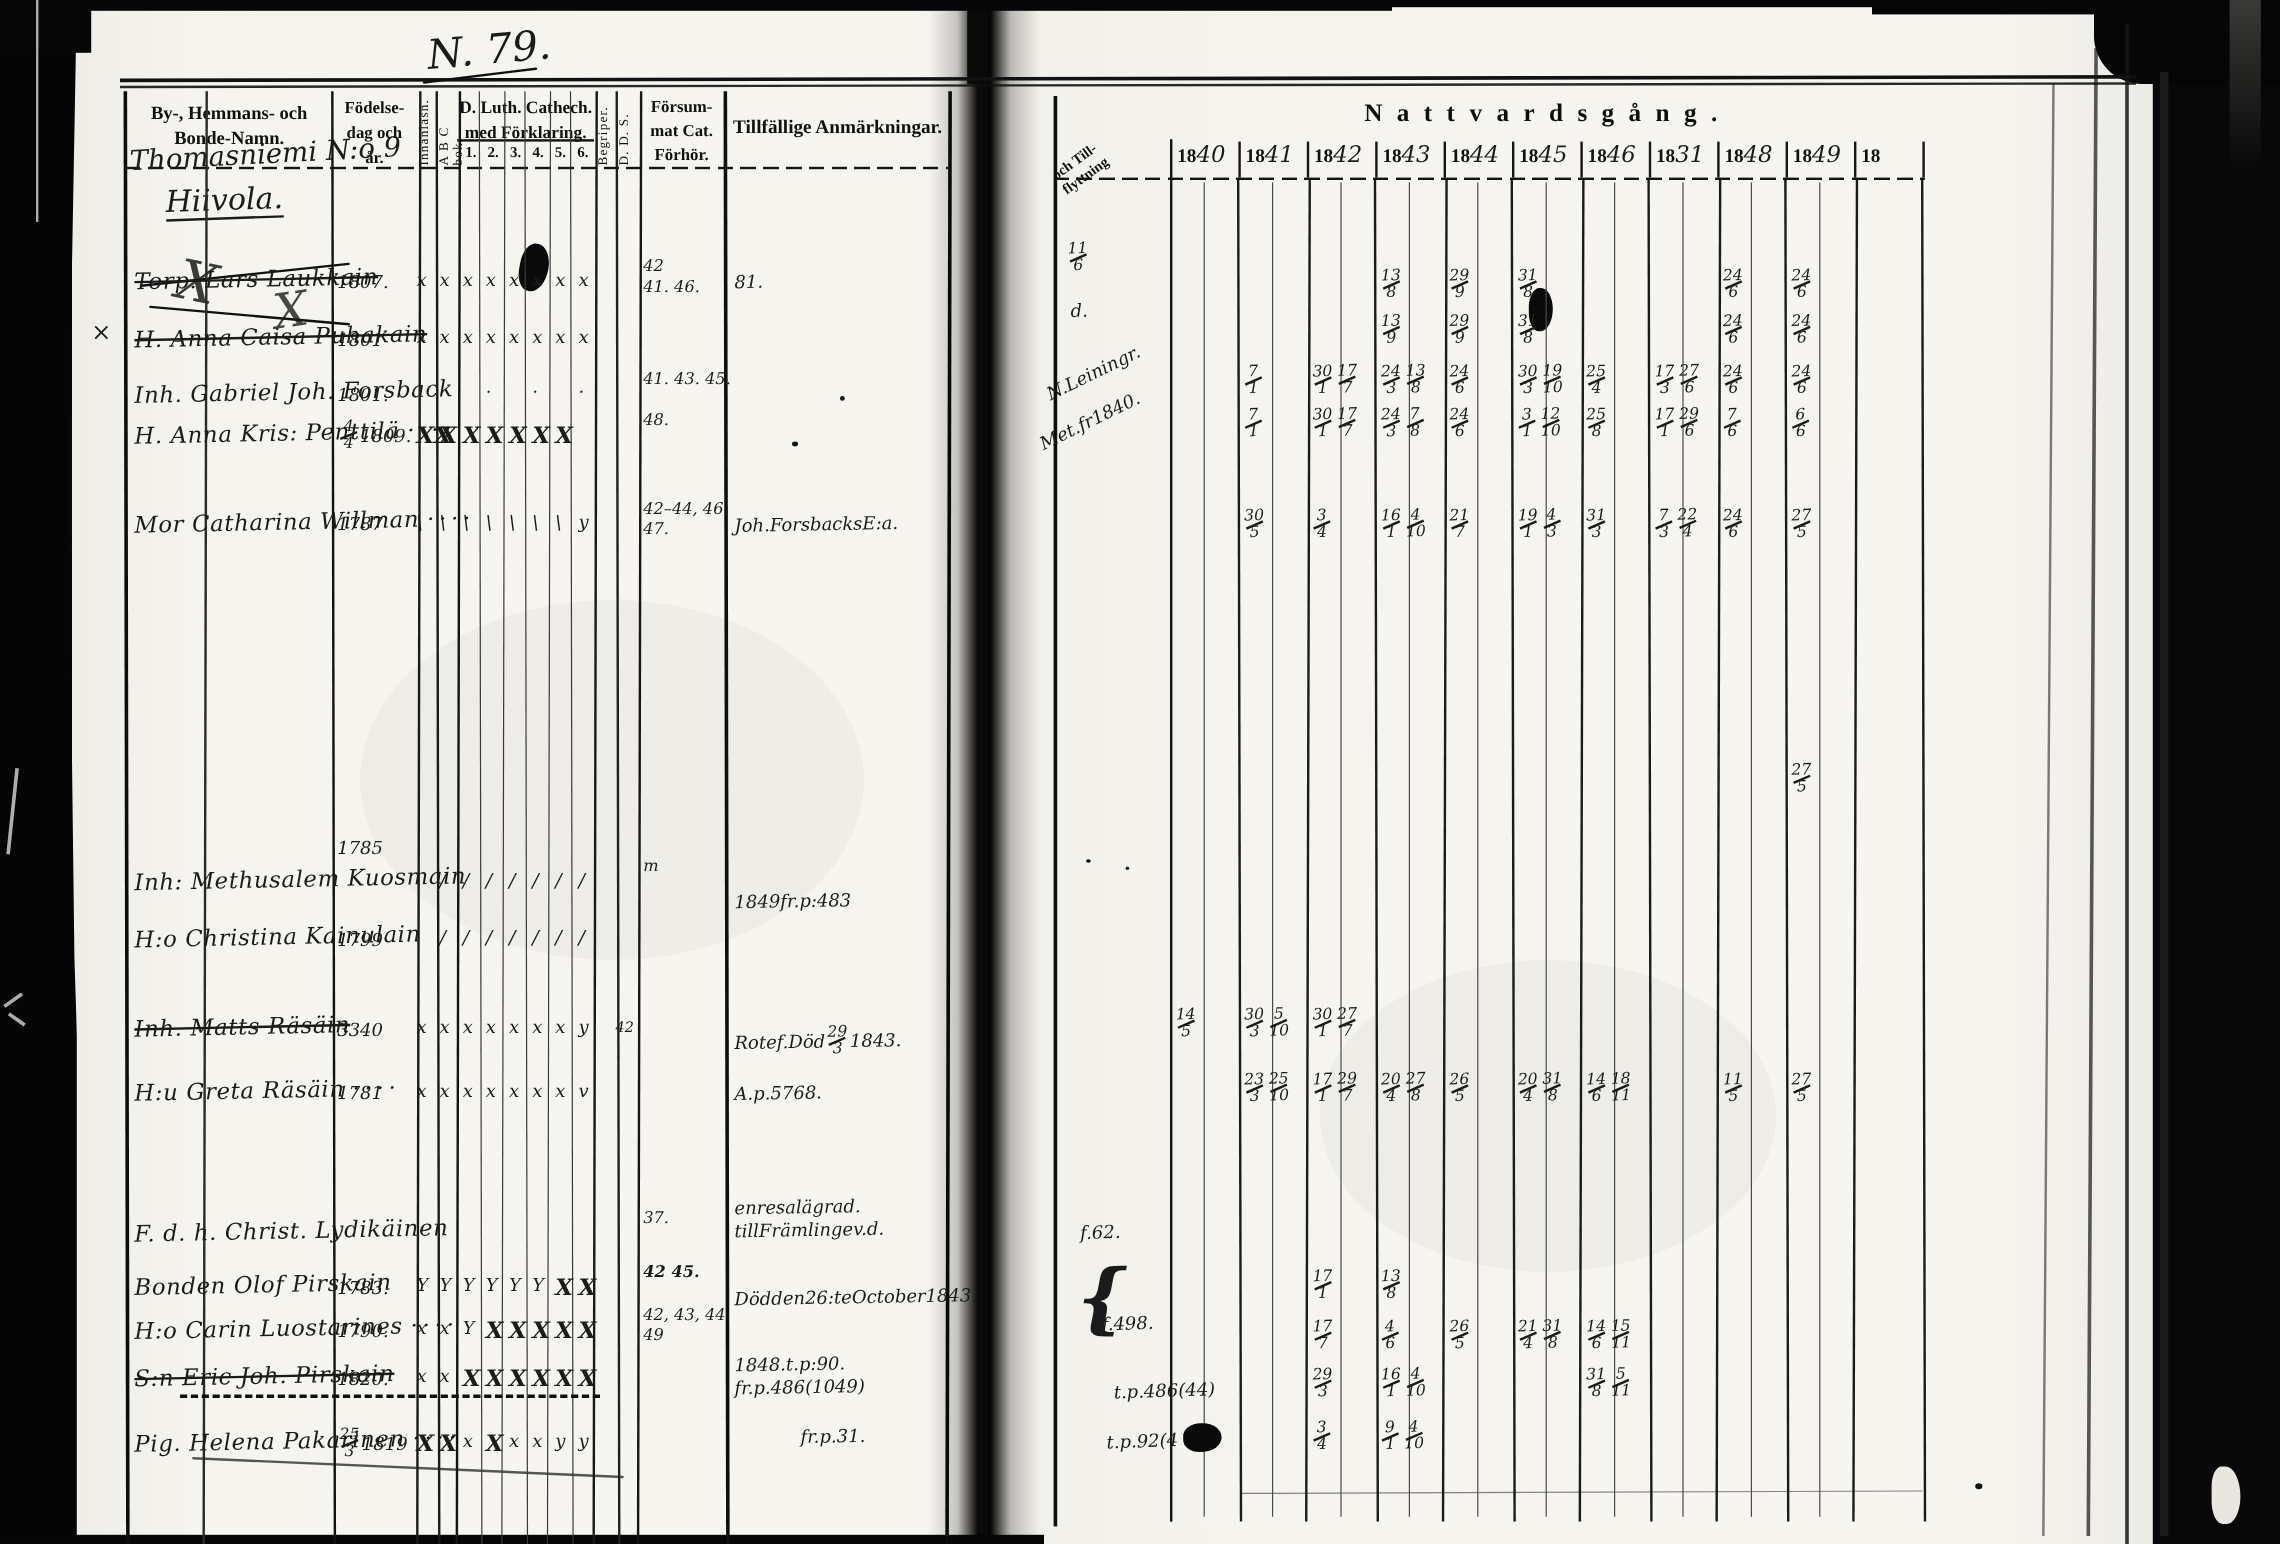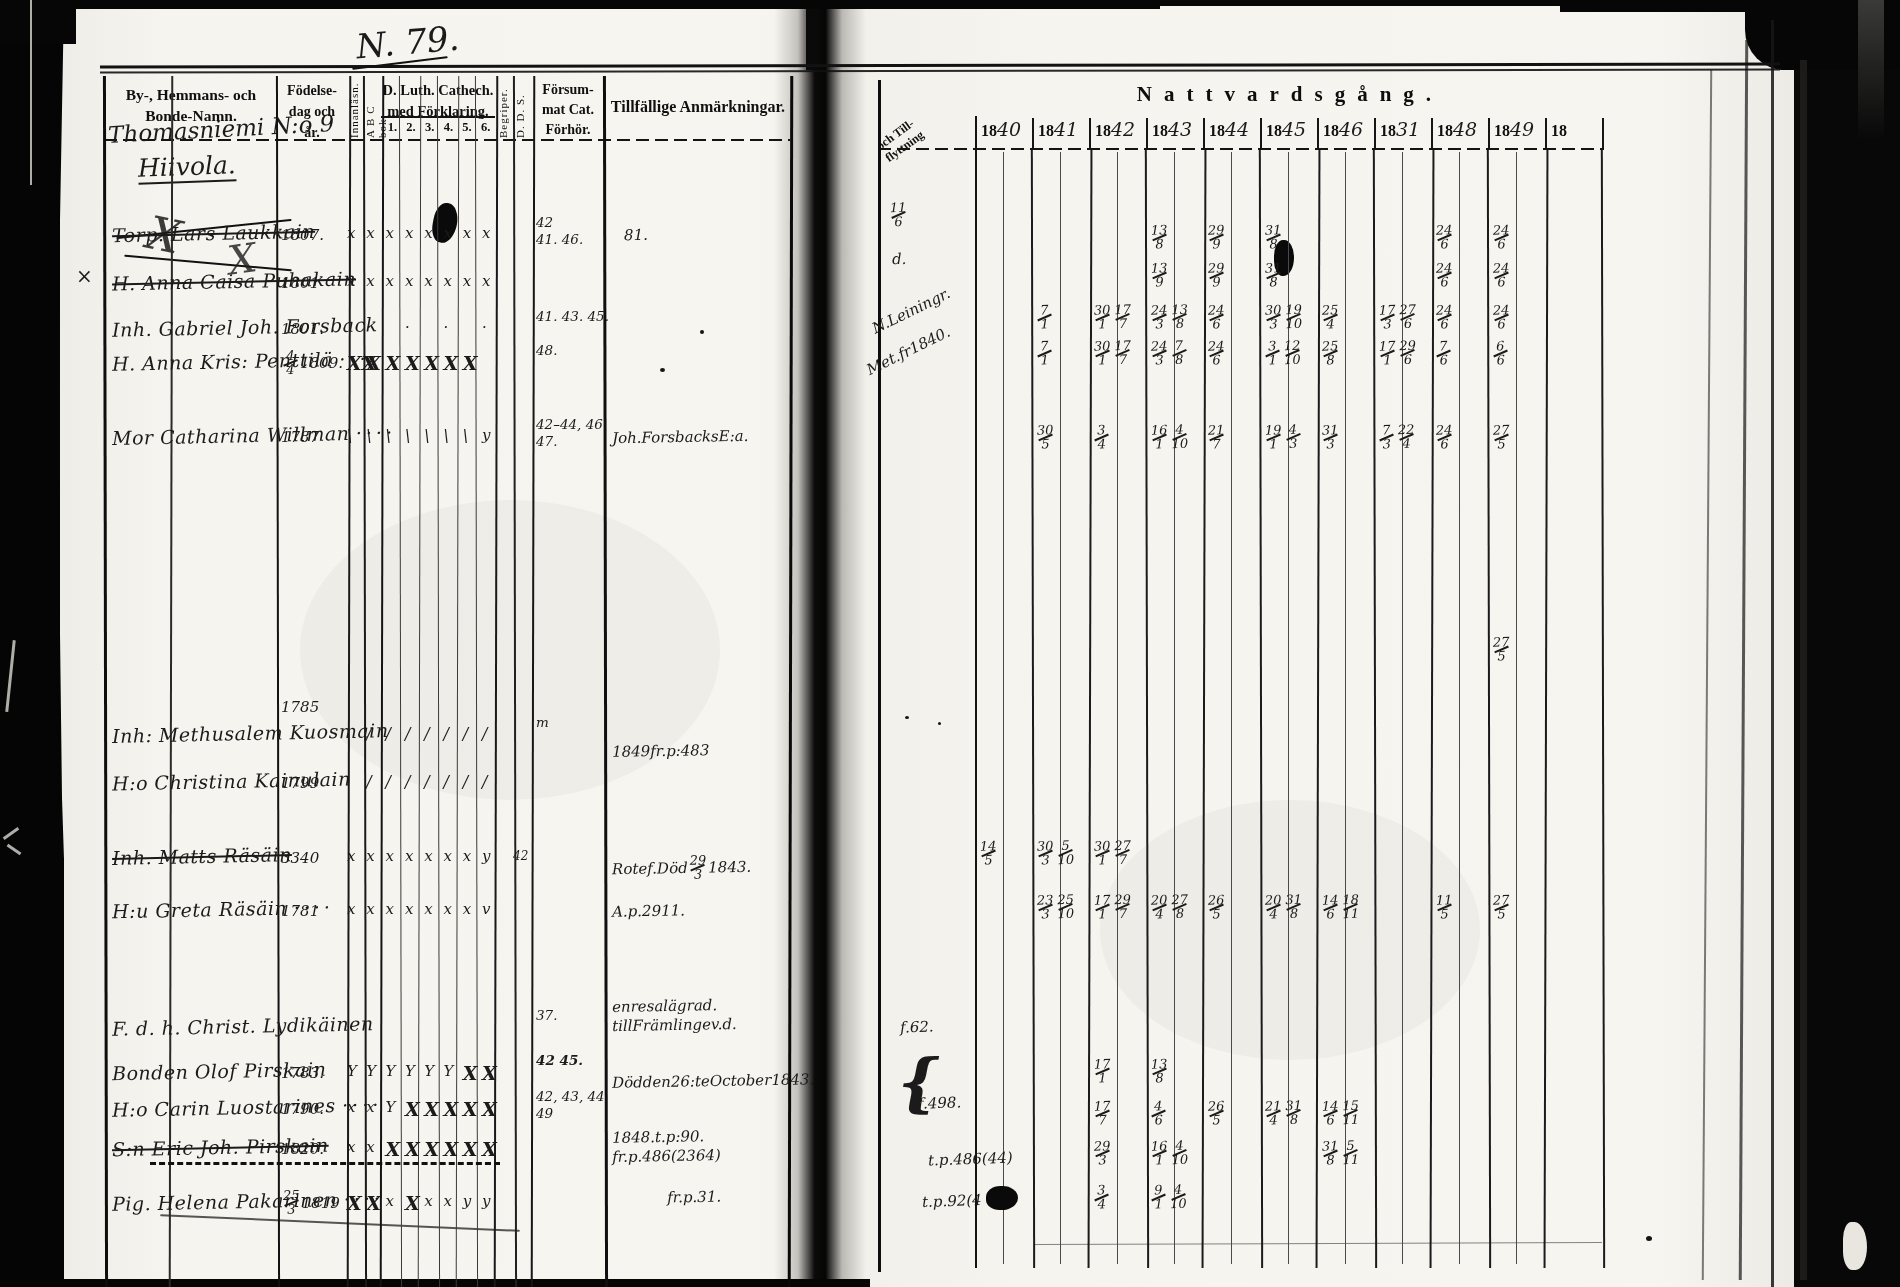--- a/index.html
+++ b/index.html
@@ -203,21 +203,21 @@
     <div class="abs hw mk" style="left: 347px; top: 224px;">x</div>
     <div class="abs hw mk" style="left: 366.3px; top: 224px;">x</div>
     <div class="abs hw mk" style="left: 385.6px; top: 224px;">x</div>
     <div class="abs hw mk" style="left: 404.9px; top: 224px;">x</div>
     <div class="abs hw mk" style="left: 424.2px; top: 224px;">x</div>
     <div class="abs hw mk" style="left: 443.5px; top: 224px;">x</div>
     <div class="abs hw mk" style="left: 462.8px; top: 224px;">x</div>
     <div class="abs hw mk" style="left: 482.1px; top: 224px;">x</div>
     <div class="abs hw small" style="left: 536px; top: 214px;">42</div>
     <div class="abs hw small" style="left: 536px; top: 231px;">41. 46.</div>
-    <div class="abs hw st" style="left: 612px; top: 222px; font-size: 18px; transform: rotate(-1deg); margin-left: 12px;"><span class="pl">81.</span></div>
+    <div class="abs hw st" style="left: 612px; top: 222px; font-size: 18px; transform: rotate(-1deg);"><span class="pl">81.</span></div>
     <div class="abs hw" style="left: 888px; top: 202px; font-size: 14px; transform: rotate(-2deg);"><span class="fr"><span class="n">11</span><span class="b"></span><span class="d">6</span></span></div>
     <div class="abs hw" style="left: 1149px; top: 224px; width: 56px; white-space: nowrap; transform: rotate(-1.5deg);"><span class="fr"><span class="n">13</span><span class="b"></span><span class="d">8</span></span></div>
     <div class="abs hw" style="left: 1206px; top: 224px; width: 56px; white-space: nowrap; transform: rotate(-1.5deg);"><span class="fr"><span class="n">29</span><span class="b"></span><span class="d">9</span></span></div>
     <div class="abs hw" style="left: 1263px; top: 224px; width: 56px; white-space: nowrap; transform: rotate(-1.5deg);"><span class="fr"><span class="n">31</span><span class="b"></span><span class="d">8</span></span></div>
     <div class="abs hw" style="left: 1434px; top: 224px; width: 56px; white-space: nowrap; transform: rotate(-1.5deg);"><span class="fr"><span class="n">24</span><span class="b"></span><span class="d">6</span></span></div>
     <div class="abs hw" style="left: 1491px; top: 224px; width: 56px; white-space: nowrap; transform: rotate(-1.5deg);"><span class="fr"><span class="n">24</span><span class="b"></span><span class="d">6</span></span></div>
     <div class="abs hw name st" style="left: 112px; top: 270px; transform: rotate(-1.2deg);">H. Anna Caisa Puhakain</div>
     <div class="abs hw" style="left: 76px; top: 264px; font-size: 20px;">×</div>
     <div class="abs hw" style="left: 281px; top: 270px; font-size: 19px;"><span class="pl">1801</span></div>
     <div class="abs hw mk" style="left: 347px; top: 272px;">x</div>
@@ -332,21 +332,21 @@
     <div class="abs hw name" style="left: 112px; top: 898px; transform: rotate(-1.2deg);">H:u Greta Räsäin <span style="letter-spacing:4px;">····</span></div>
     <div class="abs hw" style="left: 281px; top: 898px; font-size: 19px;"><span class="pl">1781</span></div>
     <div class="abs hw mk" style="left: 347px; top: 900px;">x</div>
     <div class="abs hw mk" style="left: 366.3px; top: 900px;">x</div>
     <div class="abs hw mk" style="left: 385.6px; top: 900px;">x</div>
     <div class="abs hw mk" style="left: 404.9px; top: 900px;">x</div>
     <div class="abs hw mk" style="left: 424.2px; top: 900px;">x</div>
     <div class="abs hw mk" style="left: 443.5px; top: 900px;">x</div>
     <div class="abs hw mk" style="left: 462.8px; top: 900px;">x</div>
     <div class="abs hw mk" style="left: 482.1px; top: 900px;">v</div>
-    <div class="abs hw" style="left: 612px; top: 898px; font-size: 18px; transform: rotate(-1deg);"><span class="pl">A.</span><span class="pl">p.</span><span class="pl">2911.</span></div>
+    <div class="abs hw" style="left: 612px; top: 898px; font-size: 18px; transform: rotate(-1deg);"><span class="pl">A.</span><span class="pl">p.</span><span class="pl">5768.</span></div>
     <div class="abs hw" style="left: 1035px; top: 894px; width: 56px; white-space: nowrap; transform: rotate(-1.5deg);"><span class="fr"><span class="n">23</span><span class="b"></span><span class="d">3</span></span><span class="fr"><span class="n">25</span><span class="b"></span><span class="d">10</span></span></div>
     <div class="abs hw" style="left: 1092px; top: 894px; width: 56px; white-space: nowrap; transform: rotate(-1.5deg);"><span class="fr"><span class="n">17</span><span class="b"></span><span class="d">1</span></span><span class="fr"><span class="n">29</span><span class="b"></span><span class="d">7</span></span></div>
     <div class="abs hw" style="left: 1149px; top: 894px; width: 56px; white-space: nowrap; transform: rotate(-1.5deg);"><span class="fr"><span class="n">20</span><span class="b"></span><span class="d">4</span></span><span class="fr"><span class="n">27</span><span class="b"></span><span class="d">8</span></span></div>
     <div class="abs hw" style="left: 1206px; top: 894px; width: 56px; white-space: nowrap; transform: rotate(-1.5deg);"><span class="fr"><span class="n">26</span><span class="b"></span><span class="d">5</span></span></div>
     <div class="abs hw" style="left: 1263px; top: 894px; width: 56px; white-space: nowrap; transform: rotate(-1.5deg);"><span class="fr"><span class="n">20</span><span class="b"></span><span class="d">4</span></span><span class="fr"><span class="n">31</span><span class="b"></span><span class="d">8</span></span></div>
     <div class="abs hw" style="left: 1320px; top: 894px; width: 56px; white-space: nowrap; transform: rotate(-1.5deg);"><span class="fr"><span class="n">14</span><span class="b"></span><span class="d">6</span></span><span class="fr"><span class="n">18</span><span class="b"></span><span class="d">11</span></span></div>
     <div class="abs hw" style="left: 1434px; top: 894px; width: 56px; white-space: nowrap; transform: rotate(-1.5deg);"><span class="fr"><span class="n">11</span><span class="b"></span><span class="d">5</span></span></div>
     <div class="abs hw" style="left: 1491px; top: 894px; width: 56px; white-space: nowrap; transform: rotate(-1.5deg);"><span class="fr"><span class="n">27</span><span class="b"></span><span class="d">5</span></span></div>
     <div class="abs hw name" style="left: 112px; top: 1015px; transform: rotate(-1.2deg);">F. d. h. Christ. Lydikäinen</div>
     <div class="abs hw small" style="left: 536px; top: 1007px;">37.</div>
@@ -391,21 +391,21 @@
     <div class="abs hw" style="left: 281px; top: 1136px; font-size: 19px;"><span class="pl">1820.</span></div>
     <div class="abs hw mk" style="left: 347px; top: 1138px;">x</div>
     <div class="abs hw mk" style="left: 366.3px; top: 1138px;">x</div>
     <div class="abs hw mkX" style="left: 385.6px; top: 1138px;">X</div>
     <div class="abs hw mkX" style="left: 404.9px; top: 1138px;">X</div>
     <div class="abs hw mkX" style="left: 424.2px; top: 1138px;">X</div>
     <div class="abs hw mkX" style="left: 443.5px; top: 1138px;">X</div>
     <div class="abs hw mkX" style="left: 462.8px; top: 1138px;">X</div>
     <div class="abs hw mkX" style="left: 482.1px; top: 1138px;">X</div>
     <div class="abs hw" style="left: 612px; top: 1124px; font-size: 15px; transform: rotate(-1deg);"><span class="pl">1848.</span><span class="pl">t.</span><span class="pl">p:</span><span class="pl">90.</span></div>
-    <div class="abs hw" style="left: 612px; top: 1143px; font-size: 15px; transform: rotate(-1deg);"><span class="pl">fr.</span><span class="pl">p.</span><span class="pl">486</span><span class="pl">(2364)</span></div>
+    <div class="abs hw" style="left: 612px; top: 1143px; font-size: 15px; transform: rotate(-1deg);"><span class="pl">fr.</span><span class="pl">p.</span><span class="pl">486</span><span class="pl">(1049)</span></div>
     <div class="abs hw" style="left: 928px; top: 1146px; font-size: 14px; transform: rotate(-2deg);"><span class="pl">t.</span><span class="pl">p.</span><span class="pl">486</span><span class="pl">(44)</span></div>
     <div class="abs hw" style="left: 1092px; top: 1140px; width: 56px; white-space: nowrap; transform: rotate(-1.5deg);"><span class="fr"><span class="n">29</span><span class="b"></span><span class="d">3</span></span></div>
     <div class="abs hw" style="left: 1149px; top: 1140px; width: 56px; white-space: nowrap; transform: rotate(-1.5deg);"><span class="fr"><span class="n">16</span><span class="b"></span><span class="d">1</span></span><span class="fr"><span class="n">4</span><span class="b"></span><span class="d">10</span></span></div>
     <div class="abs hw" style="left: 1320px; top: 1140px; width: 56px; white-space: nowrap; transform: rotate(-1.5deg);"><span class="fr"><span class="n">31</span><span class="b"></span><span class="d">8</span></span><span class="fr"><span class="n">5</span><span class="b"></span><span class="d">11</span></span></div>
     <div class="abs hw name" style="left: 112px; top: 1190px; transform: rotate(-1.2deg);">Pig. Helena Pakarinen <span style="letter-spacing:4px;">····</span></div>
     <div class="abs hw" style="left: 281px; top: 1190px; font-size: 19px;"><span class="fr"><span class="n">25</span><span class="b"></span><span class="d">3</span></span><span class="pl">1819</span></div>
     <div class="abs hw mkX" style="left: 347px; top: 1192px;">X</div>
     <div class="abs hw mkX" style="left: 366.3px; top: 1192px;">X</div>
     <div class="abs hw mk" style="left: 385.6px; top: 1192px;">x</div>
     <div class="abs hw mkX" style="left: 404.9px; top: 1192px;">X</div>

